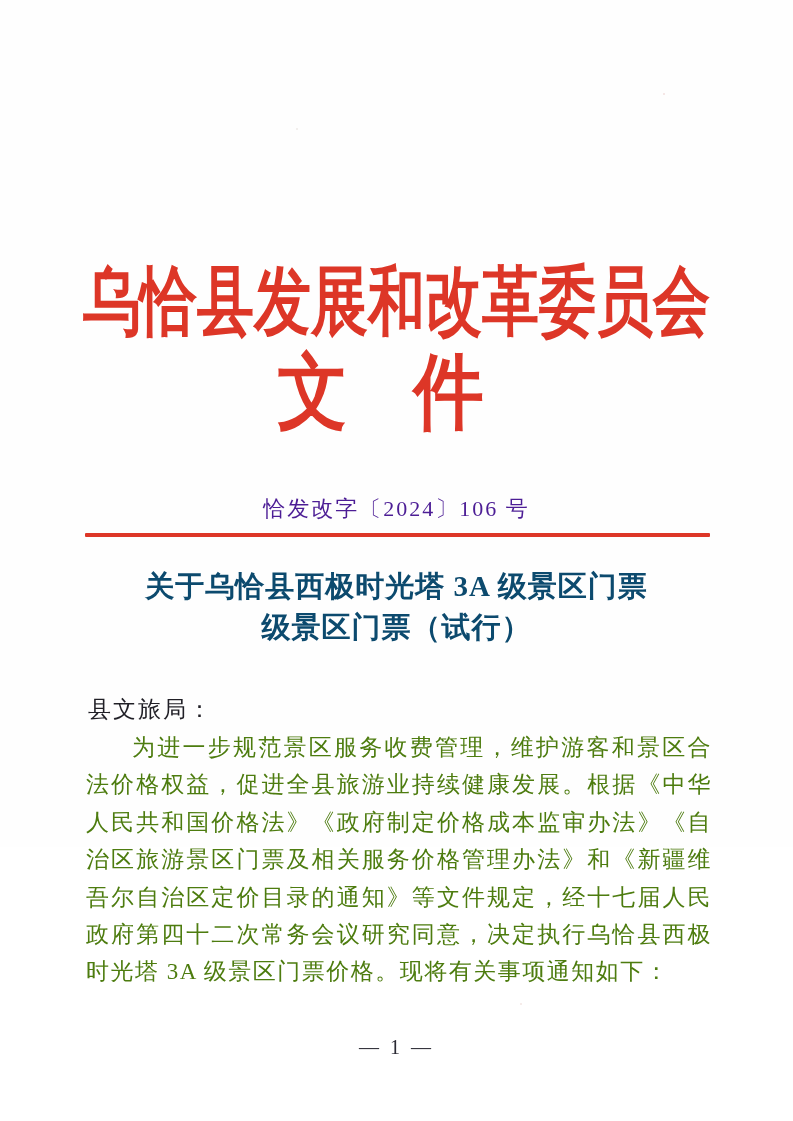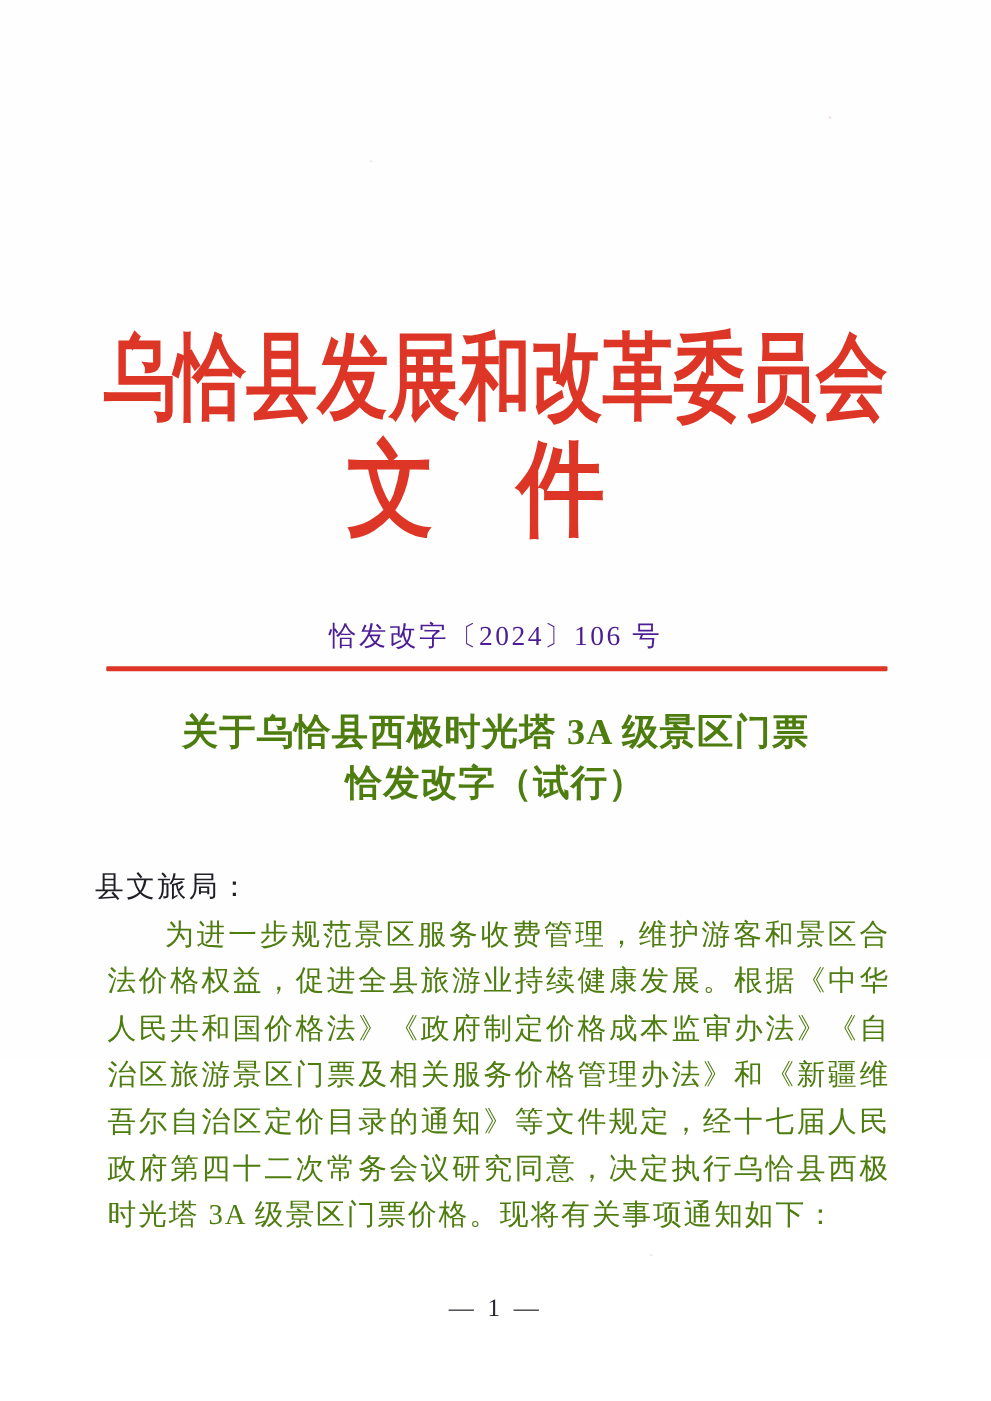--- a/index.html
+++ b/index.html
@@ -78,28 +78,28 @@
   
   .doc-title {
     position: absolute;
     top: 566px;
     left: 0;
     width: 100%;
     text-align: center;
     font-size: 29px;
     font-weight: 700;
     line-height: 41px;
-    color: #4d7c0f;
+    color: #0c4a6e;
     letter-spacing: 1px;
   }
   
   .salutation {
     position: absolute;
     top: 694px;
-    left: 76px;
+    left: 88px;
     font-size: 23px;
     letter-spacing: 2px;
     color: #201f26;
   }
   .body-paragraph {
     position: absolute;
     top: 729px;
     left: 86px;
     width: 626px;
     font-size: 23px;
@@ -138,21 +138,21 @@
     <span>文</span>
     <span>件</span>
   </div>
 
   <div class="doc-number">恰发改字〔2024〕106 号</div>
 
   <div class="red-divider"></div>
 
   <div class="doc-title">
     <div>关于乌恰县西极时光塔 3A 级景区门票</div>
-    <div>恰发改字（试行）</div>
+    <div>级景区门票（试行）</div>
   </div>
 
   <div class="salutation">县文旅局：</div>
 
   <p class="body-paragraph">为进一步规范景区服务收费管理，维护游客和景区合法价格权益，促进全县旅游业持续健康发展。根据《中华人民共和国价格法》《政府制定价格成本监审办法》《自治区旅游景区门票及相关服务价格管理办法》和《新疆维吾尔自治区定价目录的通知》等文件规定，经十七届人民政府第四十二次常务会议研究同意，决定执行乌恰县西极时光塔 3A 级景区门票价格。现将有关事项通知如下：</p>
 
   <div class="page-number">— 1 —</div>
 
   <span class="scan-speck speck-a"></span>
   <span class="scan-speck speck-b"></span>

